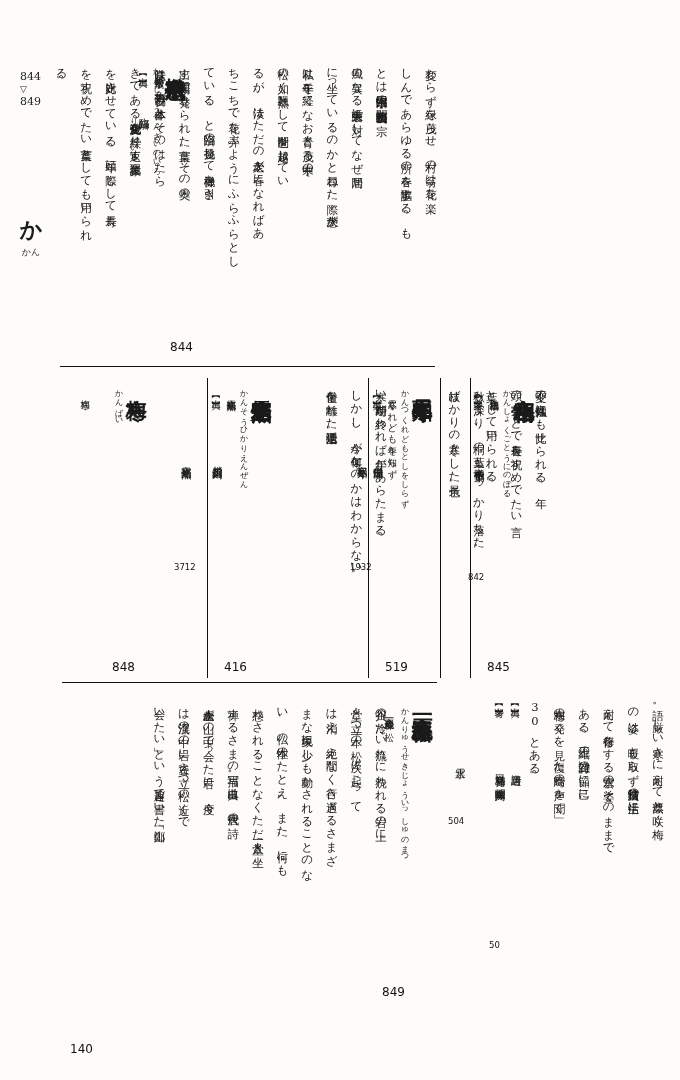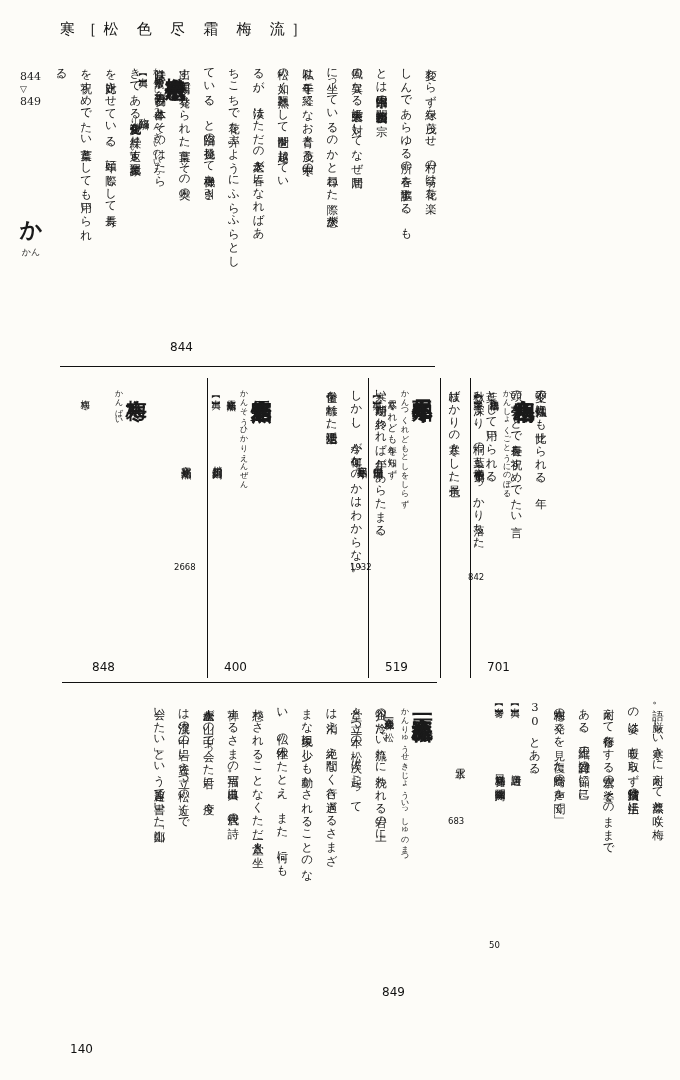--- a/index.html
+++ b/index.html
@@ -79,21 +79,20 @@
     position:absolute;left:70px;top:1042px;
     font-size:12px;font-family:"DejaVu Sans","Liberation Sans",sans-serif;
     color:#111;
   }
 </style>
 </head>
 <body>
 
 <div class="page">
 
-  <div class="runhead">寒［松 色 尽 霜 梅 流］</div>
 
   <div class="numrange">
     <div>844</div>
     <div class="tri">▽</div>
     <div>849</div>
   </div>
 
   <div class="tab">
     <div class="big">か</div>
     <div class="small">かん</div>
@@ -153,21 +152,21 @@
       <div class="v body" style="height:270px;margin-left:6px;">頭の茶会などで長寿を祝すめでたい言</div>
       <div class="v body" style="height:270px;margin-left:6px;">葉として用いられる。</div>
     </div>
   </div>
   <div class="col" style="left:428px;top:382px;width:60px;height:290px;">
     <div style="display:flex;flex-direction:row-reverse;">
       <div class="v body" style="height:270px;margin-left:6px;">秋も深まり、桐の葉もすっかり落ちた。</div>
       <div class="v body" style="height:270px;margin-left:6px;">枝ばかりの寒々とした景色。</div>
     </div>
   </div>
-  <div class="colnum" style="left:487px;top:660px;">701</div>
+  <div class="colnum" style="left:487px;top:660px;">845</div>
   <div class="rule" style="left:470px;top:378px;width:1px;height:300px;"></div>
 
   <div class="col" style="left:398px;top:382px;">
     <div style="display:flex;flex-direction:row-reverse;">
       <div class="vh">寒尽不知年</div>
       <div class="v kana" style="height:150px;margin-top:2px;">かんつくれどもとしをしらず</div>
     </div>
   </div>
   <div class="col v small" style="left:385px;top:392px;height:140px;">寒尽くれども年を知らず</div>
   <div class="col v small" style="left:370px;top:392px;height:66px;">【出典】</div>
@@ -188,32 +187,32 @@
   <div class="col" style="left:237px;top:382px;">
     <div style="display:flex;flex-direction:row-reverse;">
       <div class="vh">寒霜光焔然</div>
       <div class="v kana" style="height:140px;margin-top:2px;">かんそうひかりえんぜん</div>
     </div>
   </div>
   <div class="col v small" style="left:224px;top:392px;height:120px;">寒霜光焔然</div>
   <div class="col v small" style="left:209px;top:392px;height:66px;">【出典】</div>
   <div class="col v src" style="left:209px;top:458px;height:100px;">趙州露刃剣</div>
   <div class="col v src" style="left:178px;top:458px;height:100px;">寒霜光焔然</div>
-  <div class="colnum tiny" style="left:174px;top:562px;">2668</div>
-  <div class="colnum" style="left:224px;top:660px;">400</div>
+  <div class="colnum tiny" style="left:174px;top:562px;">3712</div>
+  <div class="colnum" style="left:224px;top:660px;">416</div>
   <div class="rule" style="left:207px;top:378px;width:1px;height:300px;"></div>
 
   <div class="col" style="left:112px;top:382px;">
     <div style="display:flex;flex-direction:row-reverse;">
       <div class="vh">寒梅</div>
       <div class="v kana" style="height:60px;margin-top:2px;">かんばい</div>
     </div>
   </div>
   <div class="col v small" style="left:78px;top:392px;height:60px;">寒梅</div>
-  <div class="colnum" style="left:92px;top:660px;">848</div>
+  <div class="colnum" style="left:112px;top:660px;">848</div>
   <div class="rule" style="left:62px;top:682px;width:375px;height:1px;"></div>
   <div class="rule" style="left:440px;top:378px;width:1px;height:300px;"></div>
 
   <div class="col" style="left:527px;top:700px;width:140px;height:300px;">
     <div style="display:flex;flex-direction:row-reverse;">
       <div class="v body" style="height:270px;margin-left:6px;">語。厳しい寒さに耐えて凛然と咲く梅</div>
       <div class="v body" style="height:270px;margin-left:6px;">の姿は、暖も取らず枯淡清貧の生活に</div>
       <div class="v body" style="height:270px;margin-left:6px;">耐えて修行をする雲水の姿そのままで</div>
       <div class="v body" style="height:270px;margin-left:6px;">ある。王維の「雑詩」の一節に「己に</div>
       <div class="v body" style="height:270px;margin-left:6px;">寒梅の発くを見、復た啼鳥の声を聞く」</div>
@@ -244,16 +243,16 @@
     </div>
   </div>
   <div class="colnum" style="left:382px;top:985px;">849</div>
 
   <div class="col v small" style="left:508px;top:700px;height:66px;">【出典】</div>
   <div class="col v src" style="left:508px;top:766px;height:70px;">唐詩選</div>
   <div class="col v small" style="left:492px;top:700px;height:66px;">【参考】</div>
   <div class="col v src" style="left:492px;top:766px;height:170px;">巳見寒梅発　復聞啼鳥声</div>
   <div class="colnum tiny" style="left:489px;top:940px;">50</div>
   <div class="col v src" style="left:452px;top:760px;height:50px;">雲水</div>
-  <div class="colnum tiny" style="left:448px;top:816px;">683</div>
+  <div class="colnum tiny" style="left:448px;top:816px;">504</div>
 
   <div class="pagenum">140</div>
 </div>
 
 </body></html>

